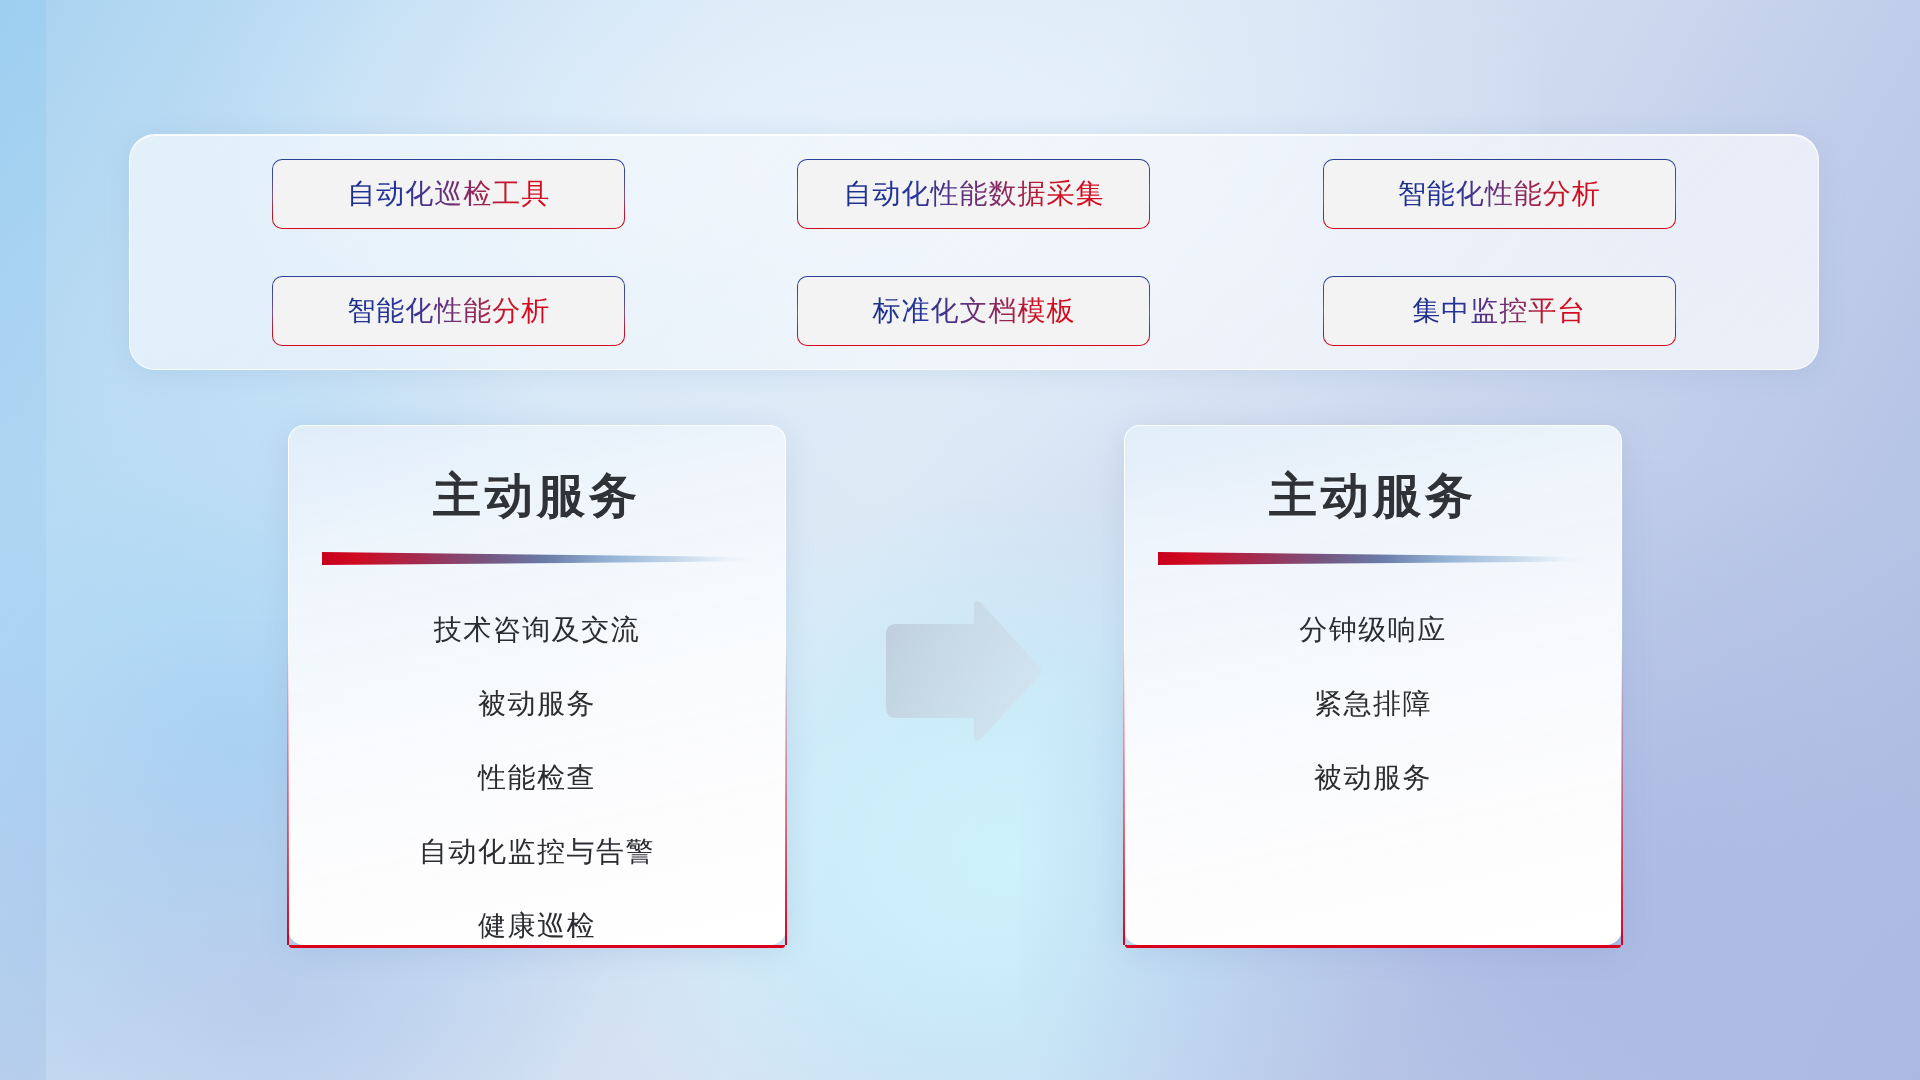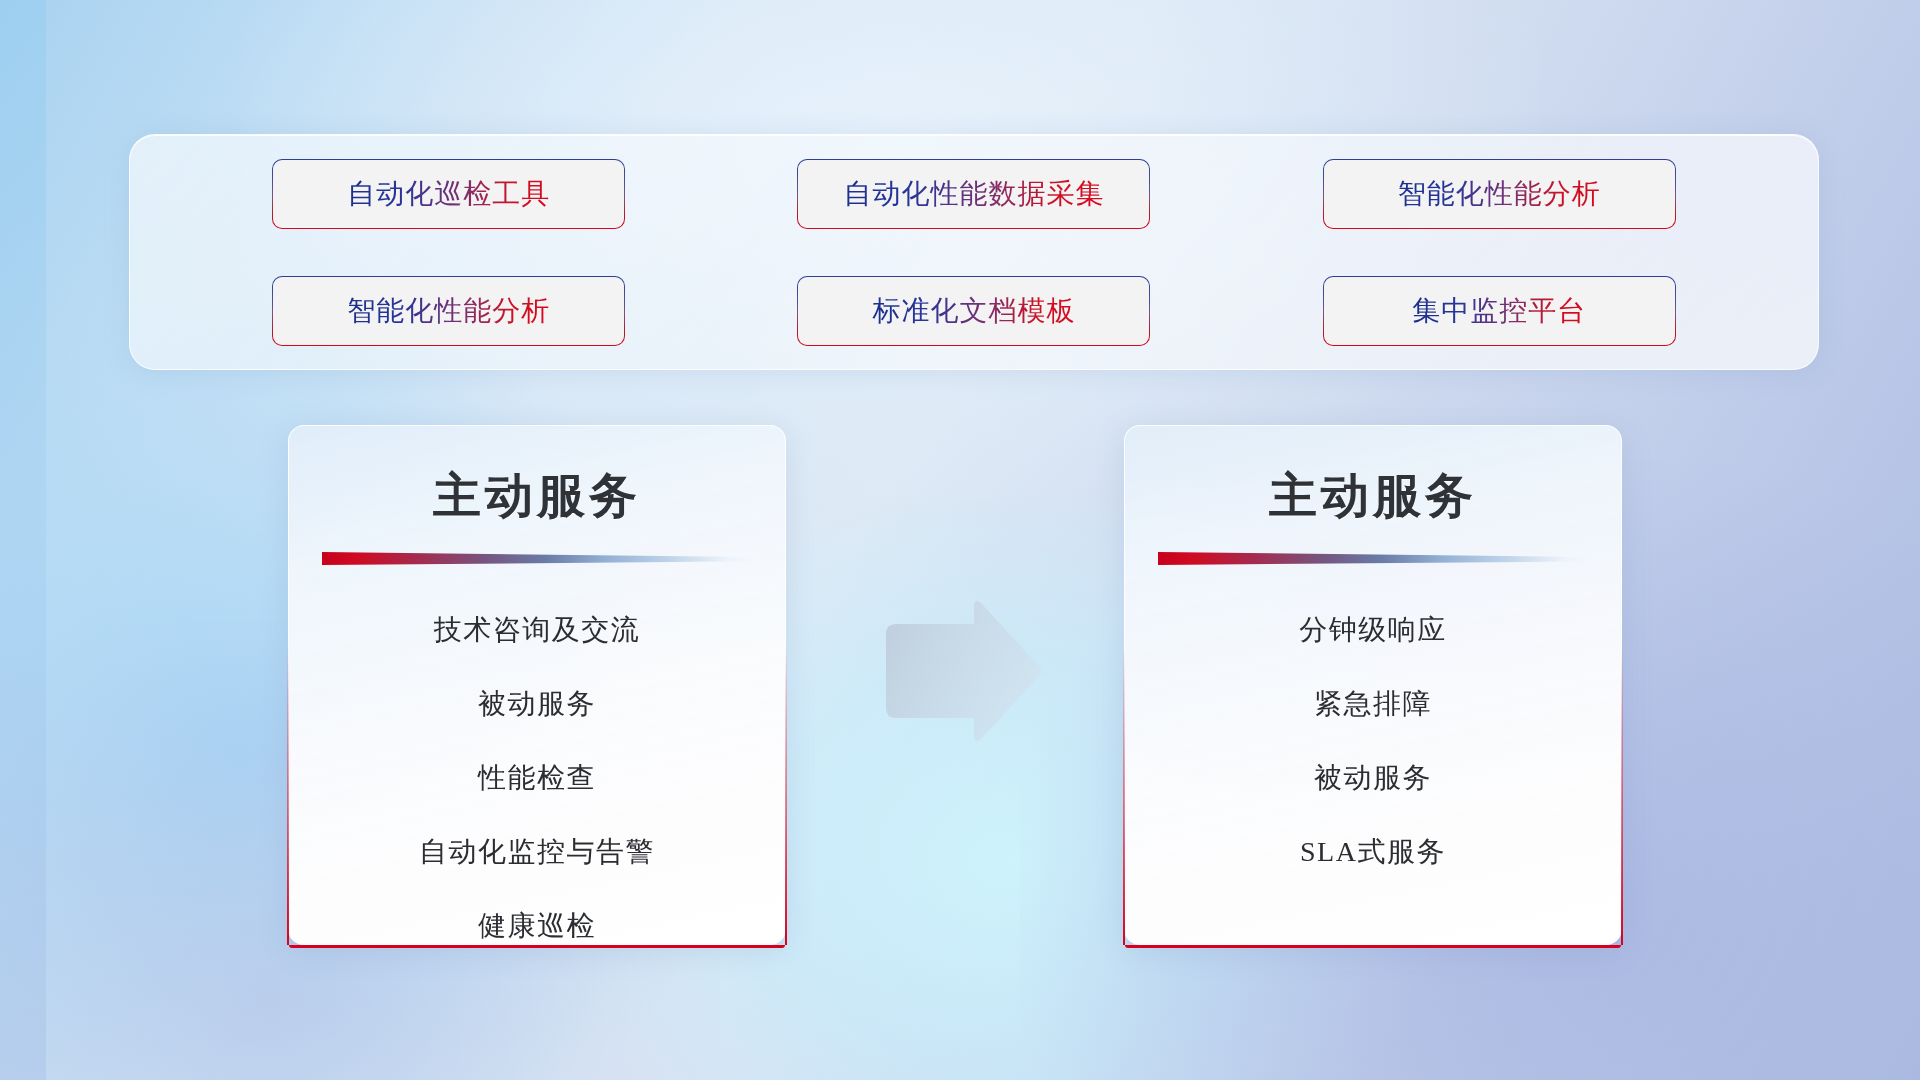--- a/index.html
+++ b/index.html
@@ -238,18 +238,17 @@
 
 <div class="service-card" id="card-right">
   <h2 class="card-title">主动服务</h2>
   <div class="card-divider">
       <div class="bar"></div>
     </div>
   <ul class="card-list">
     <li>分钟级响应</li>
     <li>紧急排障</li>
     <li>被动服务</li>
-    <li>SLA式服务</li>
   </ul>
   <div class="card-red-side-l"></div>
   <div class="card-red-side-r"></div>
   <div class="card-red-bottom"></div>
 </div>
 
 </body></html>

